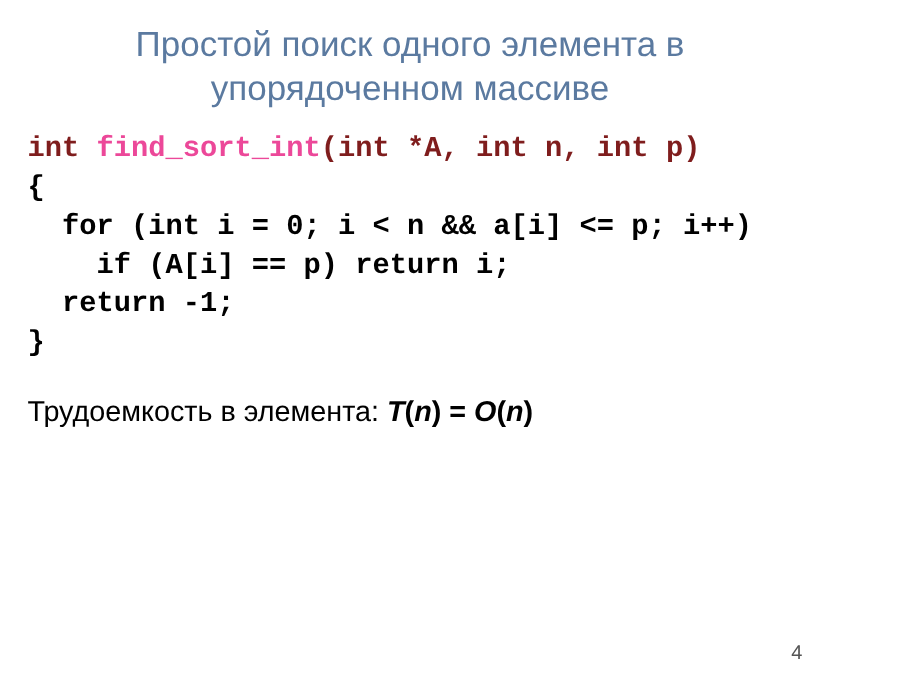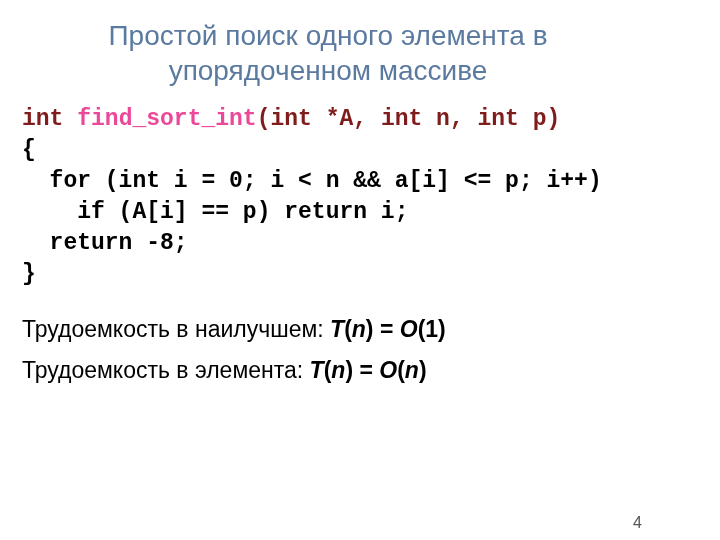--- a/index.html
+++ b/index.html
@@ -58,25 +58,22 @@
 <body>
 
 <div class="slide">
 
   <h1 class="title">Простой поиск одного элемента в упорядоченном массиве</h1>
 
   <div class="code"><span class="kw">int </span><span class="fn">find_sort_int</span><span class="kw">(int *A, int n, int p)</span>
 <span>{</span>
 <span>  for (int i = 0; i &lt; n &amp;&amp; a[i] &lt;= p; i++)</span>
 <span>    if (A[i] == p) return i;</span>
-<span>  return -8;</span>
+<span>  return -1;</span>
 <span>}</span></div>
 
-  <p class="note">
-    <span>Трудоемкость в наилучшем: </span><span class="ital">T</span><span class="bold">(</span><span class="ital">n</span><span class="bold">)</span><span class="bold"> = </span><span class="ital">O</span><span class="bold">(</span><span class="bold">1</span><span class="bold">)</span>
-  </p>
 
   <p class="note">
     <span>Трудоемкость в элемента: </span><span class="ital">T</span><span class="bold">(</span><span class="ital">n</span><span class="bold">)</span><span class="bold"> = </span><span class="ital">O</span><span class="bold">(</span><span class="ital">n</span><span class="bold">)</span>
   </p>
 
   <div class="page-num">4</div>
 </div>
 
 </body></html>

